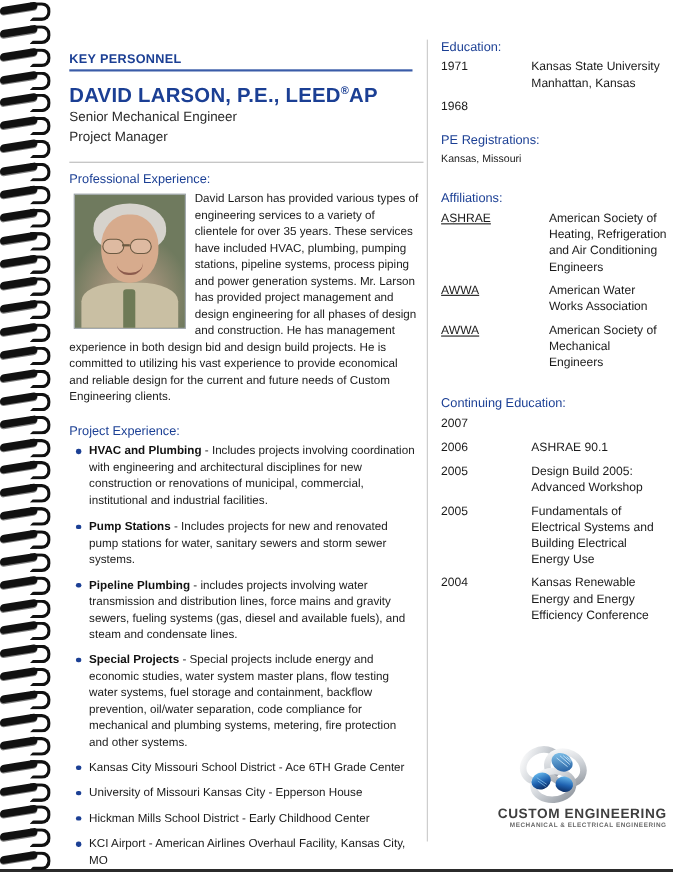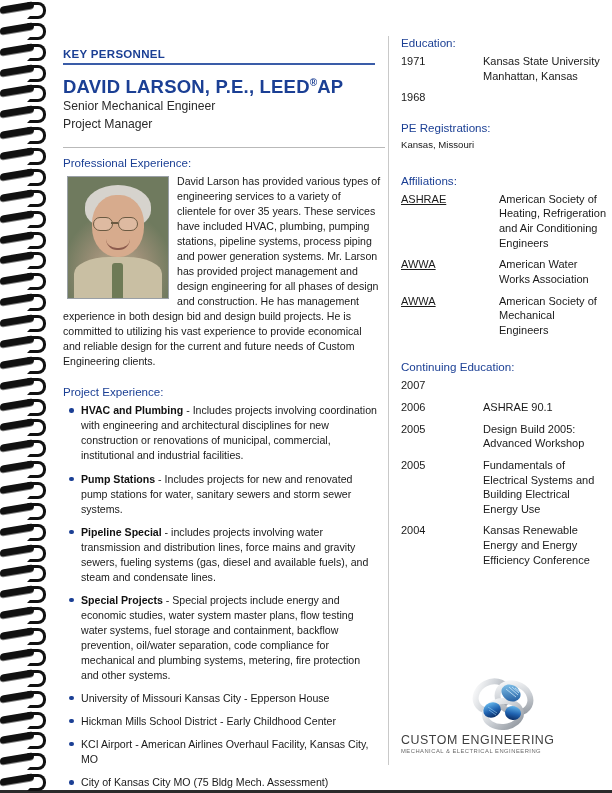--- a/index.html
+++ b/index.html
@@ -249,21 +249,22 @@
   }
   .gap-sm { height: 9px; }
   .gap-md { height: 16px; }
 
   
   #logo {
     position: absolute;
     left: 353px;
     top: 676px;
     width: 205px;
-    text-align: left;
+    text-align: right;
+    font-weight: bold;
   }
   #logo-mark { margin: 0 auto; display: block; }
   #logo-name {
     font-size: 12.4px;
     letter-spacing: .55px;
     color: #3f3f3f;
     margin-top: 1px;
     font-family: "Liberation Sans", sans-serif;
   }
   #logo-tag {
@@ -465,22 +466,23 @@
         <span>David Larson has provided various types of engineering services to a variety of clientele for over 35 years.   These services have included HVAC, plumbing, pumping stations, pipeline systems, process piping and power generation systems. Mr. Larson has provided project management and design engineering for all phases of design and construction. He has management experience in both design bid and design build projects.  He is committed to utilizing his vast experience to provide economical and reliable design for the current and future needs of Custom Engineering clients.</span>
       </div>
 
       <div style="clear:both"></div>
       <div class="gap-md"></div>
 
       <div class="blue-head">Project Experience:</div>
       <ul class="bullets" id="project-list">
           <li><b>HVAC and Plumbing</b><span> - Includes projects involving coordination with engineering and architectural disciplines for new construction or renovations of municipal, commercial, institutional and industrial facilities.</span></li>
           <li><b>Pump Stations</b><span> - Includes projects for new and renovated pump stations for water, sanitary sewers and storm sewer systems.</span></li>
-          <li><b>Pipeline Special</b><span> - includes projects involving water transmission and distribution lines, force mains and gravity sewers, fueling systems (gas, diesel and available fuels), and steam and condensate lines.</span></li>
+          <li><b>Pipeline Plumbing</b><span> - includes projects involving water transmission and distribution lines, force mains and gravity sewers, fueling systems (gas, diesel and available fuels), and steam and condensate lines.</span></li>
           <li><b>Special Projects</b><span> - Special projects include energy and economic studies, water system master plans, flow testing water systems, fuel storage and containment, backflow prevention, oil/water separation, code compliance for mechanical and plumbing systems, metering, fire protection and other systems.</span></li>
+          <li><span>Kansas City Missouri School District - Ace 6TH Grade Center</span></li>
           <li><span>University of Missouri Kansas City - Epperson House</span></li>
           <li><span>Hickman Mills School District - Early Childhood Center</span></li>
           <li><span>KCI Airport - American Airlines Overhaul Facility, Kansas City, MO</span></li>
           <li><span>City of Kansas City MO (75 Bldg Mech. Assessment)</span></li>
         </ul>
 
     </div>
 
     <div id="right-col">
 

